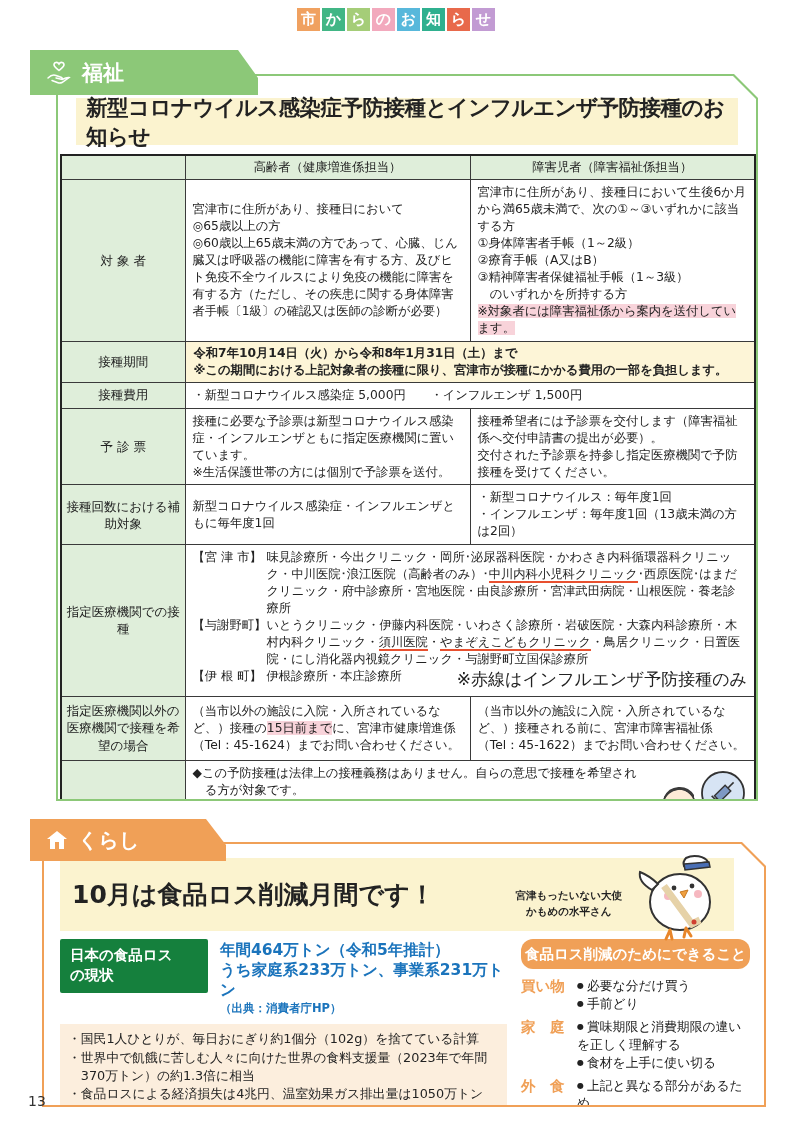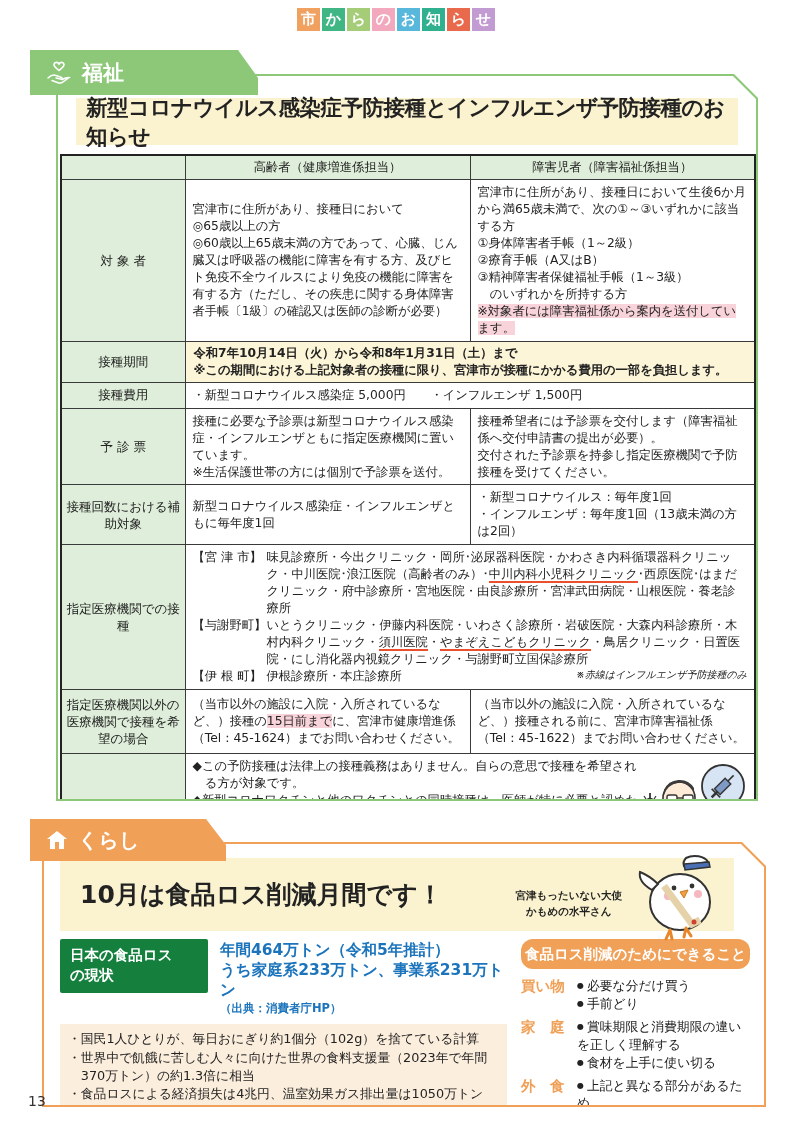--- a/index.html
+++ b/index.html
@@ -42,32 +42,32 @@
   td.lbl { background:#DFEEDA; text-align:center; padding:3px 4px; font-size:12.5px; }
   th.colhead { background:#DFEEDA; font-weight:normal; padding:3px; font-size:12.3px; }
   td.cell { padding:4px 7px; vertical-align:top; }
   .pre { white-space:pre-line; }
   .hl-pink { background:#F8D3DA; }
   td.period-cell { background:#FDF5D7; padding:3px 8px; font-weight:bold; }
   .red-u { border-bottom:2px solid #E8502F; padding-bottom:0px; }
   .hosp-row { display:flex; }
   .hosp-row .tag { width:74px; flex:0 0 74px; }
   .hosp-row .txt { flex:1; }
-  .ine-note { font-size:10px; white-space:nowrap;font-style:italic; }
+  .ine-note { font-size:17px; white-space:nowrap; }
   .hang { padding-left:1em; text-indent:-1em; }
   .sonota-cell .doctor-float { float:right; width:104px; height:112px; margin:2px 0 0 4px; }
 
   .contact-line { text-align:right; padding:9px 6px 0 0; font-size:16.5px; color:#222; }
   .sq-icon { display:inline-flex; width:17px; height:17px; background:#8E8E8E; color:#fff;
     border-radius:3px; font-size:11px; align-items:center; justify-content:center;
     font-weight:bold; vertical-align:-2px; margin:0 3px; }
 
   
   .kurashi-title { margin:14px 30px 8px 16px; height:73px; font-size:25px;
-    padding:0 0 0 20px; position:relative; }
+    padding:0 0 0 12px; position:relative; }
   .mascot-caption { position:absolute; right:112px; top:30px; font-size:10.5px;
     font-weight:bold; text-align:center; line-height:1.5; color:#222; }
   .mascot { position:absolute; right:8px; top:-12px; width:92px; height:96px; }
 
   .kurashi-cols { display:flex; padding:0 14px 0 16px; gap:14px; }
   .k-left { width:447px; flex:0 0 447px; }
   .k-right { flex:1; }
 
   .k-statsrow { display:flex; gap:12px; }
   .loss-label { width:148px; flex:0 0 148px; height:54px; background:#15803d;

